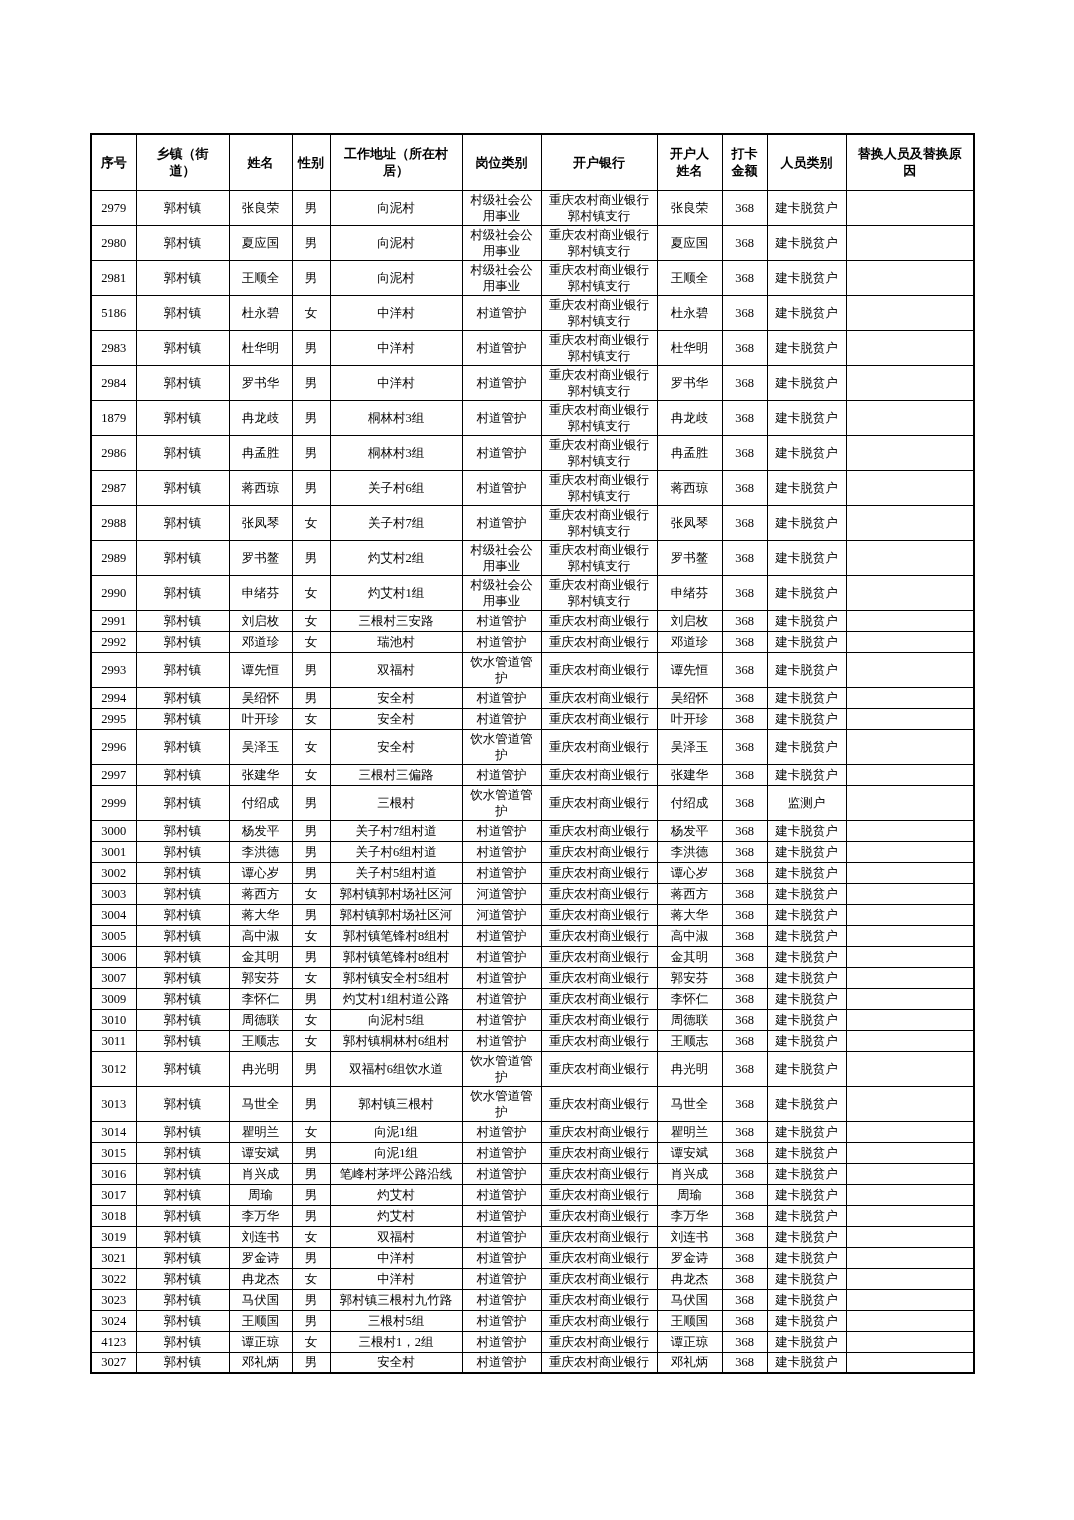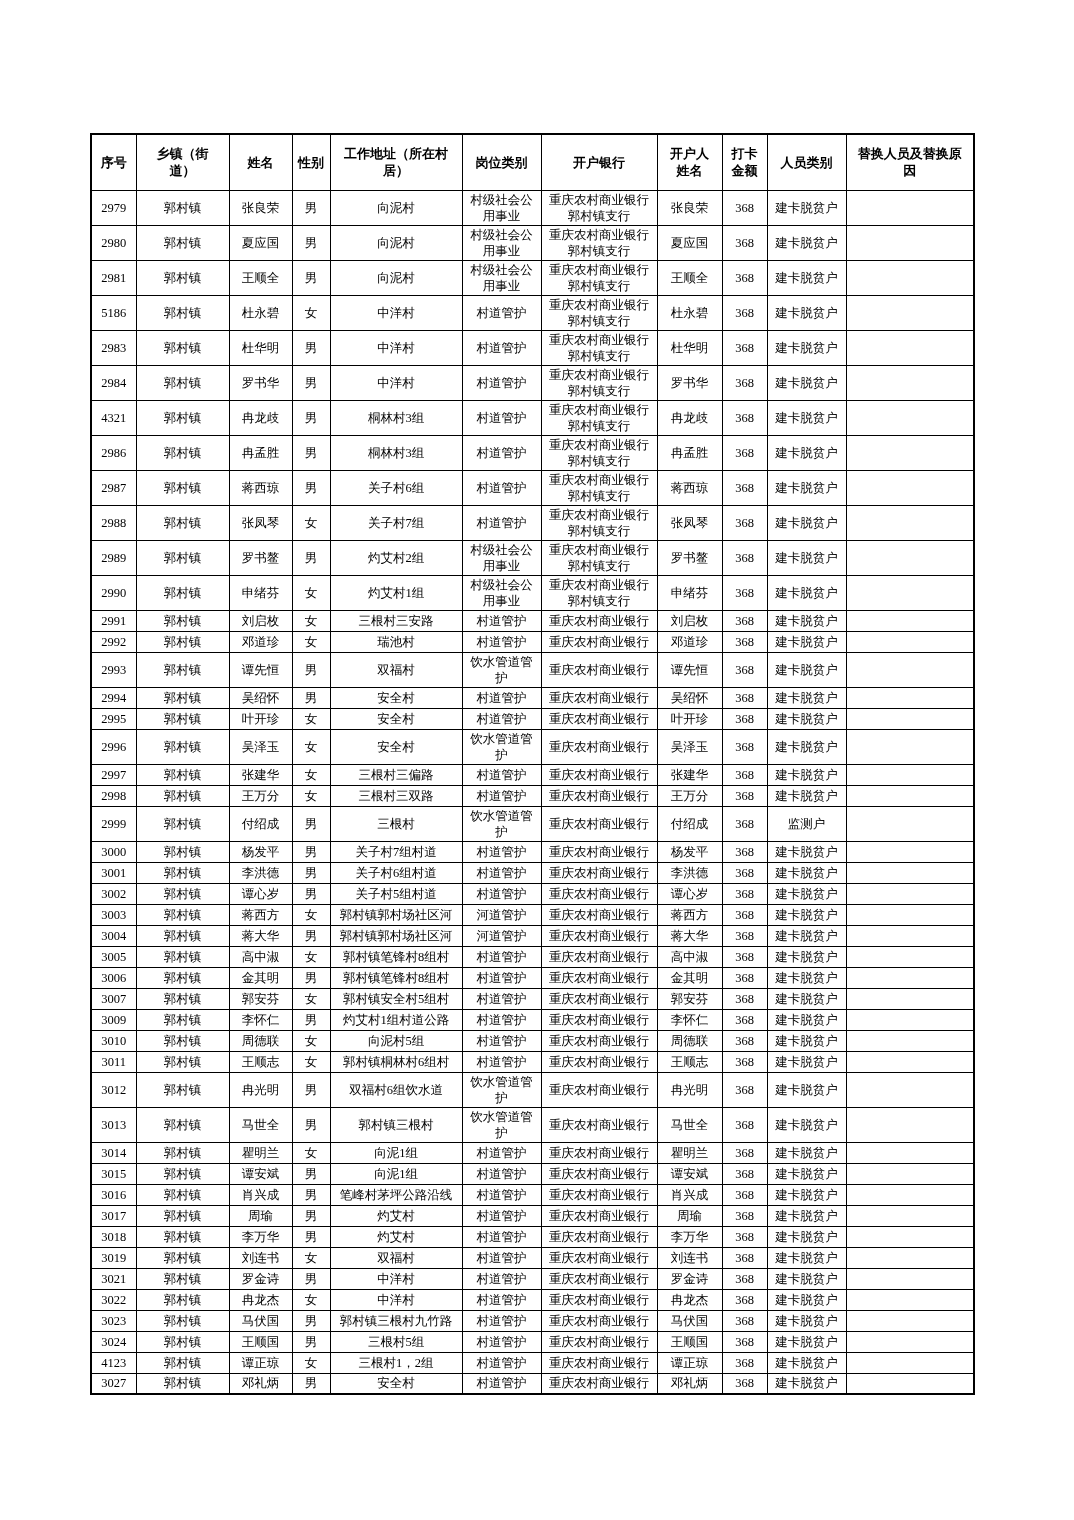--- a/index.html
+++ b/index.html
@@ -165,21 +165,21 @@
           <td>男</td>
           <td>中洋村</td>
           <td>村道管护</td>
           <td>重庆农村商业银行郭村镇支行</td>
           <td>罗书华</td>
           <td>368</td>
           <td>建卡脱贫户</td>
           <td></td>
         </tr>
         <tr>
-          <td>4321</td>
+          <td>1879</td>
           <td>郭村镇</td>
           <td>冉龙歧</td>
           <td>男</td>
           <td>桐林村3组</td>
           <td>村道管护</td>
           <td>重庆农村商业银行郭村镇支行</td>
           <td>冉龙歧</td>
           <td>368</td>
           <td>建卡脱贫户</td>
           <td></td>
@@ -329,33 +329,20 @@
         </tr>
         <tr>
           <td>2997</td>
           <td>郭村镇</td>
           <td>张建华</td>
           <td>女</td>
           <td>三根村三偏路</td>
           <td>村道管护</td>
           <td>重庆农村商业银行</td>
           <td>张建华</td>
-          <td>368</td>
-          <td>建卡脱贫户</td>
-          <td></td>
-        </tr>
-        <tr>
-          <td>2998</td>
-          <td>郭村镇</td>
-          <td>王万分</td>
-          <td>女</td>
-          <td>三根村三双路</td>
-          <td>村道管护</td>
-          <td>重庆农村商业银行</td>
-          <td>王万分</td>
           <td>368</td>
           <td>建卡脱贫户</td>
           <td></td>
         </tr>
         <tr>
           <td>2999</td>
           <td>郭村镇</td>
           <td>付绍成</td>
           <td>男</td>
           <td>三根村</td>

